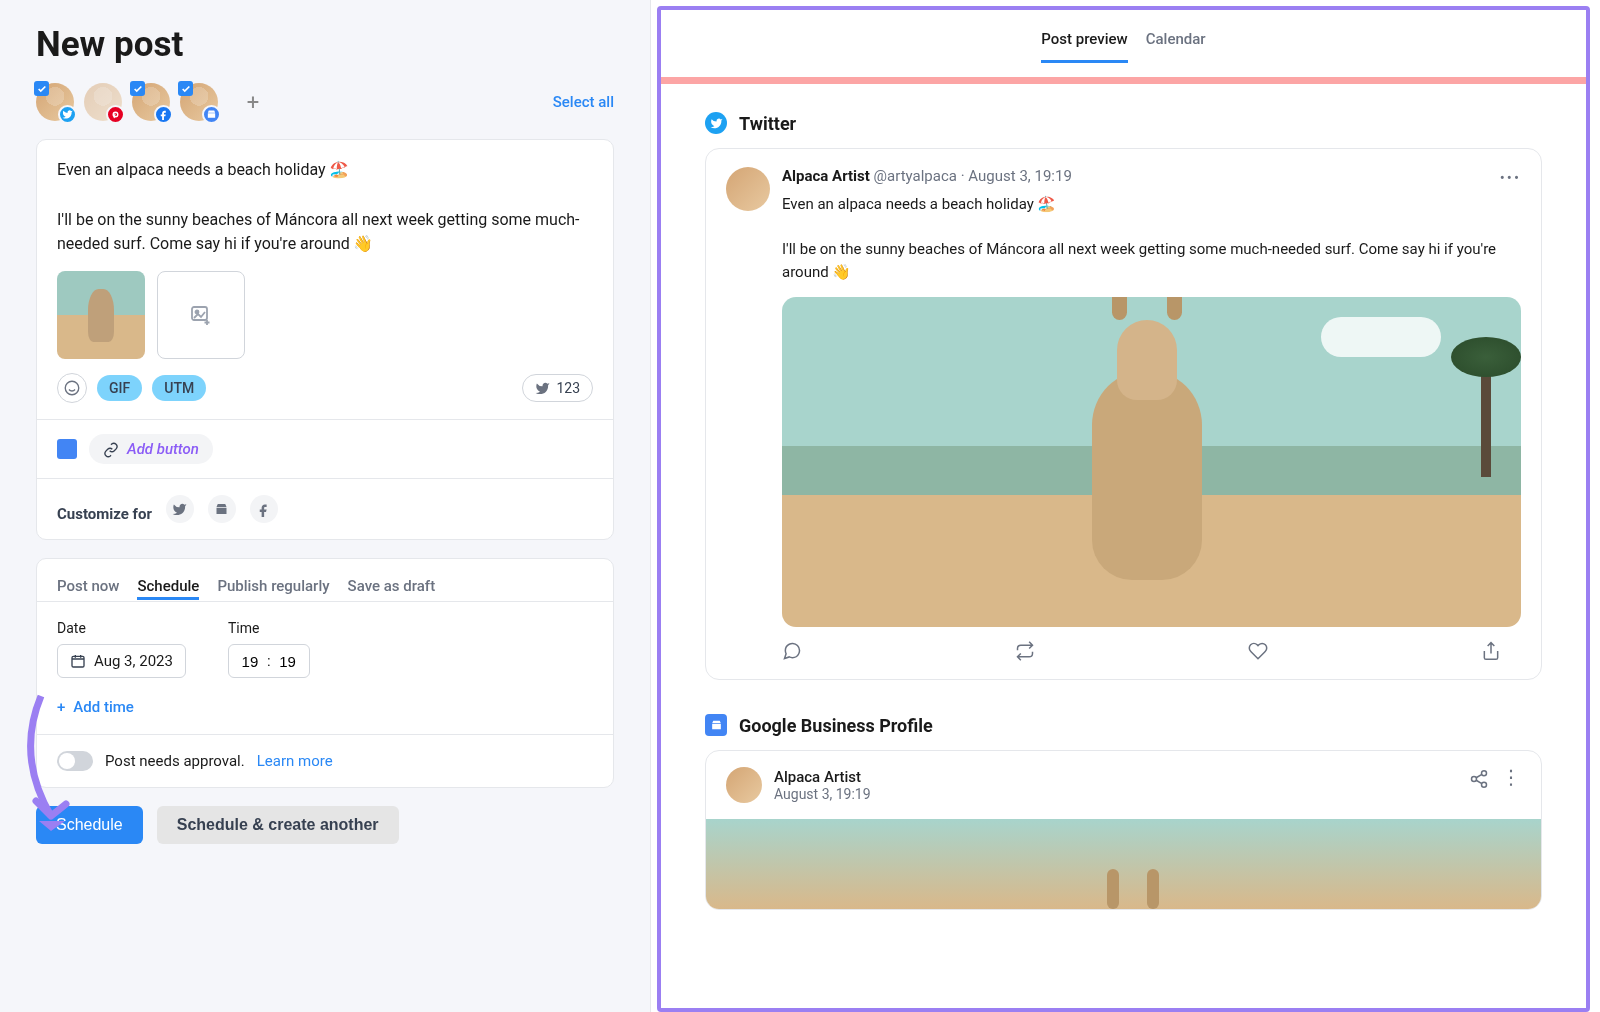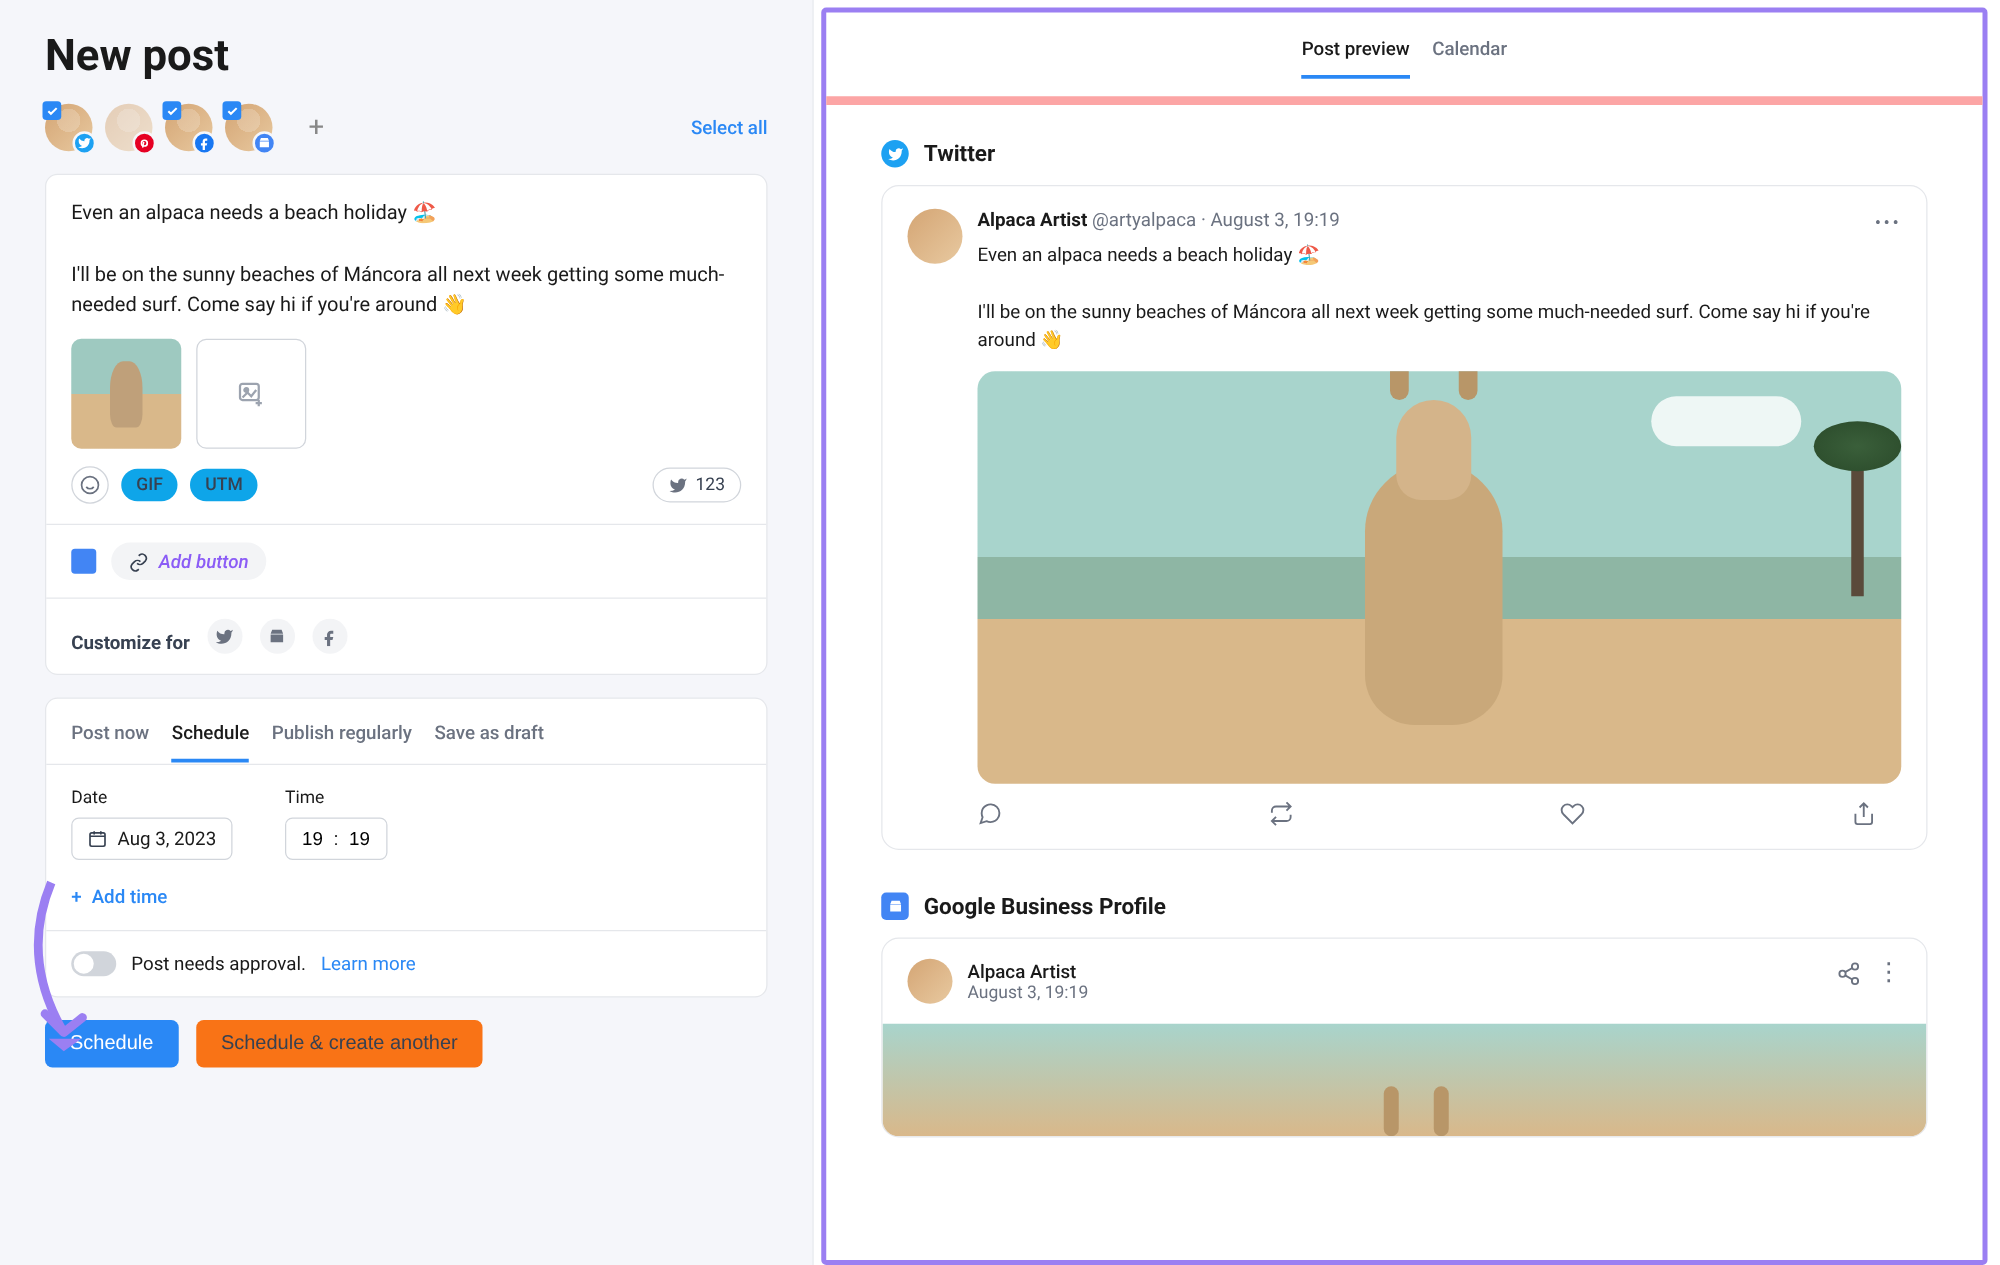--- a/index.html
+++ b/index.html
@@ -25,50 +25,50 @@
 .select-all { color: #2a88f5; font-weight: 500; cursor: pointer; }
 
 .composer { background: #fff; border: 1px solid #e5e7eb; border-radius: 10px; }
 .compose-text { padding: 18px 20px 14px; font-size: 16px; line-height: 1.55; white-space: pre-wrap; position: relative; }
 .media-row { display: flex; gap: 12px; padding: 0 20px 14px; }
 .thumb { width: 88px; height: 88px; border-radius: 8px; background: linear-gradient(180deg,#9ec9c0 0 50%,#d9b88a 50% 100%); position: relative; overflow:hidden; }
 .thumb::after { content:''; position:absolute; left:35%; top:20%; width:30%; height:60%; background:#bfa07a; border-radius:40% 40% 20% 20%; }
 .add-media { width: 88px; height: 88px; border: 1px solid #d1d5db; border-radius: 8px; display: flex; align-items: center; justify-content: center; color: #9ca3af; cursor:pointer; }
 .tool-row { display: flex; align-items: center; justify-content: space-between; padding: 0 20px 16px; }
 .tool-left { display: flex; gap: 10px; align-items: center; }
-.chip { background: #0ea5e9; padding: 5px 12px; border-radius: 16px; font-size: 14px; color: #374151; cursor:pointer; font-weight:500; }
+.chip { background: #7dd3fc; padding: 5px 12px; border-radius: 16px; font-size: 14px; color: #374151; cursor:pointer; font-weight:500; }
 .emoji-btn { width: 30px; height: 30px; border: 1px solid #d1d5db; border-radius: 50%; display:flex; align-items:center; justify-content:center; cursor:pointer; }
 .counter { border: 1px solid #d1d5db; border-radius: 16px; padding: 5px 12px; font-size: 14px; display: flex; align-items: center; gap: 6px; color:#374151; }
 .section-divider { height:1px; background:#e5e7eb; }
 .addbutton-row { display:flex; align-items:center; gap:12px; padding:14px 20px; }
 .gbp-chip-icon { width:20px; height:20px; background:#4285f4; border-radius:3px; }
 .addbutton-pill { display:flex; align-items:flex-end; gap:8px; background:#f3f4f6; padding:6px 14px; border-radius:18px; cursor:pointer; color:#8b5cf6; font-weight:500;font-style:italic; }
 .customize-row { display:flex; align-items:flex-end; gap:14px; padding:16px 20px; color:#374151;font-weight:bold; }
 .platform-circle { width:28px; height:28px; border-radius:50%; background:#f3f4f6; display:flex; align-items:center; justify-content:center; cursor:pointer; color:#6b7280; }
 
 .tabs-card { background:#fff; border:1px solid #e5e7eb; border-radius:10px; margin-top:18px; }
 .tabs-row { display:flex; gap:18px; padding:12px 20px 0; border-bottom:1px solid transparent; }
-.tab { padding:6px 0 12px; color:#6b7280; cursor:pointer; font-weight:500; border-bottom:3px solid transparent;text-align:center; }
+.tab { padding:6px 0 2px; color:#6b7280; cursor:pointer; font-weight:500; border-bottom:3px solid transparent;text-align:center; }
 .tab.active { color:#1a1a1a; border-bottom-color:#2a88f5; }
 .schedule-body { padding:18px 20px; border-top:1px solid #e5e7eb; }
 .field-row { display:flex; gap:42px; }
 .field-col label { font-size:14px; color:#1a1a1a; display:block; margin-bottom:8px; }
 .date-input { display:flex; align-items:center; gap:8px; border:1px solid #d1d5db; border-radius:6px; padding:7px 12px; cursor:pointer; }
 .time-input { display:flex; align-items:center; gap:6px; border:1px solid #d1d5db; border-radius:6px; padding:7px 10px; }
 .time-input input { border:0; width:22px; text-align:center; font-size:15px; outline:none; }
 .add-time { color:#2a88f5; font-weight:500; margin-top:20px; display:flex; align-items:center; gap:8px; cursor:pointer; }
 .approval-row { display:flex; align-items:center; gap:12px; padding:16px 20px; border-top:1px solid #e5e7eb; }
 .toggle { width:36px; height:20px; background:#d1d5db; border-radius:10px; position:relative; cursor:pointer; }
 .toggle::after { content:''; position:absolute; left:2px; top:2px; width:16px; height:16px; background:#fff; border-radius:50%; }
 .learn-more { color:#2a88f5; cursor:pointer; }
 
 .action-row { display:flex; gap:14px; margin-top:18px; align-items:center; position:relative; }
 .btn { padding:10px 20px; border-radius:6px; font-size:16px; font-weight:500; cursor:pointer; border:0; }
 .btn-primary { background:#2a88f5; color:#fff; }
-.btn-secondary { background:#f97316; color:#374151; }
+.btn-secondary { background:#e5e5e5; color:#374151;font-weight:bold; }
 
 .arrow-annotation { position:absolute; left:-25px; top:-120px; width:80px; height:150px; pointer-events:none; }
 
 
 .right-inner { border:4px solid #9b7ff2; margin:6px 10px 0 6px; border-radius:4px; min-height: calc(100% - 6px); }
 .preview-tabs { display:flex; justify-content:center; gap:18px; padding:14px 0; border-bottom:7px solid #fca5a5; }
 .ptab { padding:6px 0 12px; color:#6b7280; cursor:pointer; font-weight:500; border-bottom:3px solid transparent; }
 .ptab.active { color:#1a1a1a; border-bottom-color:#2a88f5; }
 .preview-body { padding:28px 44px; }
 .net-heading { display:flex; align-items:center; gap:12px; font-size:18px; font-weight:700; margin-bottom:14px; }

